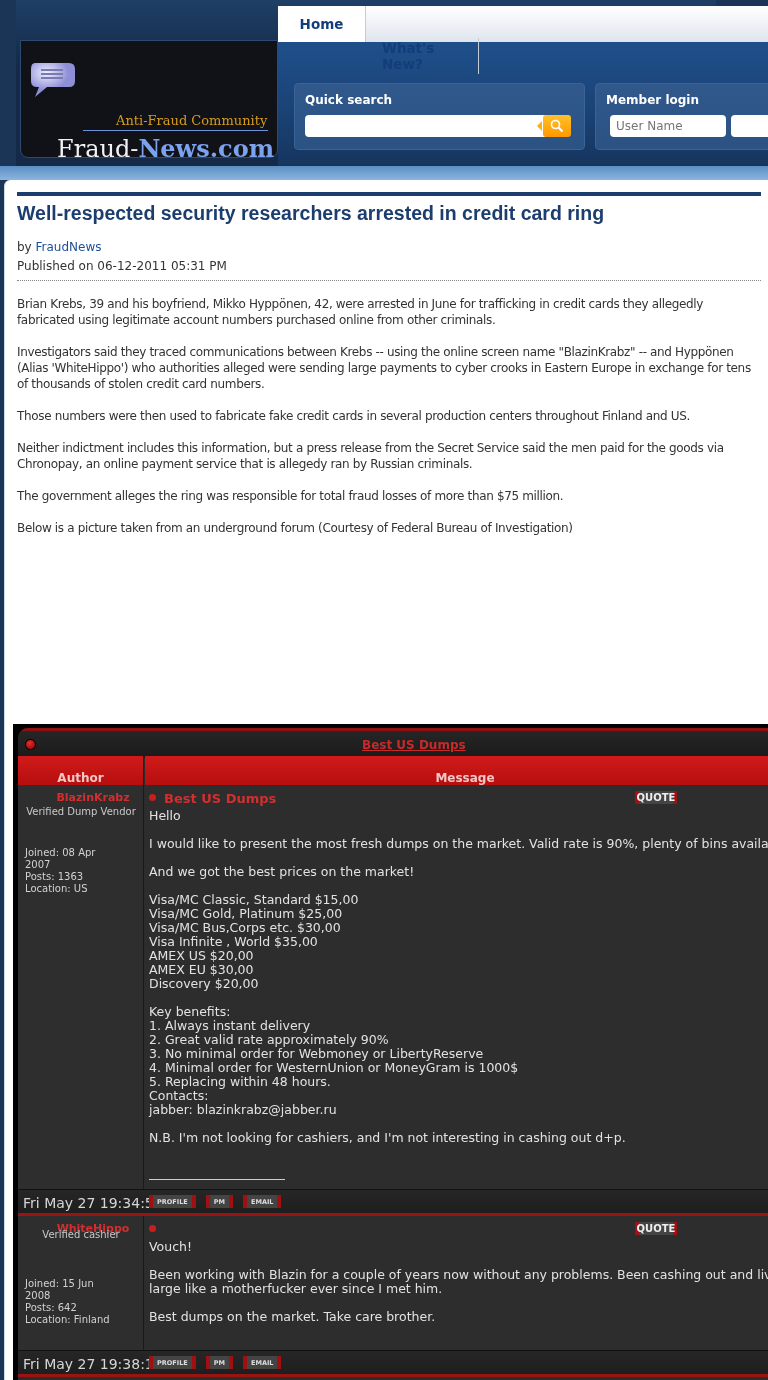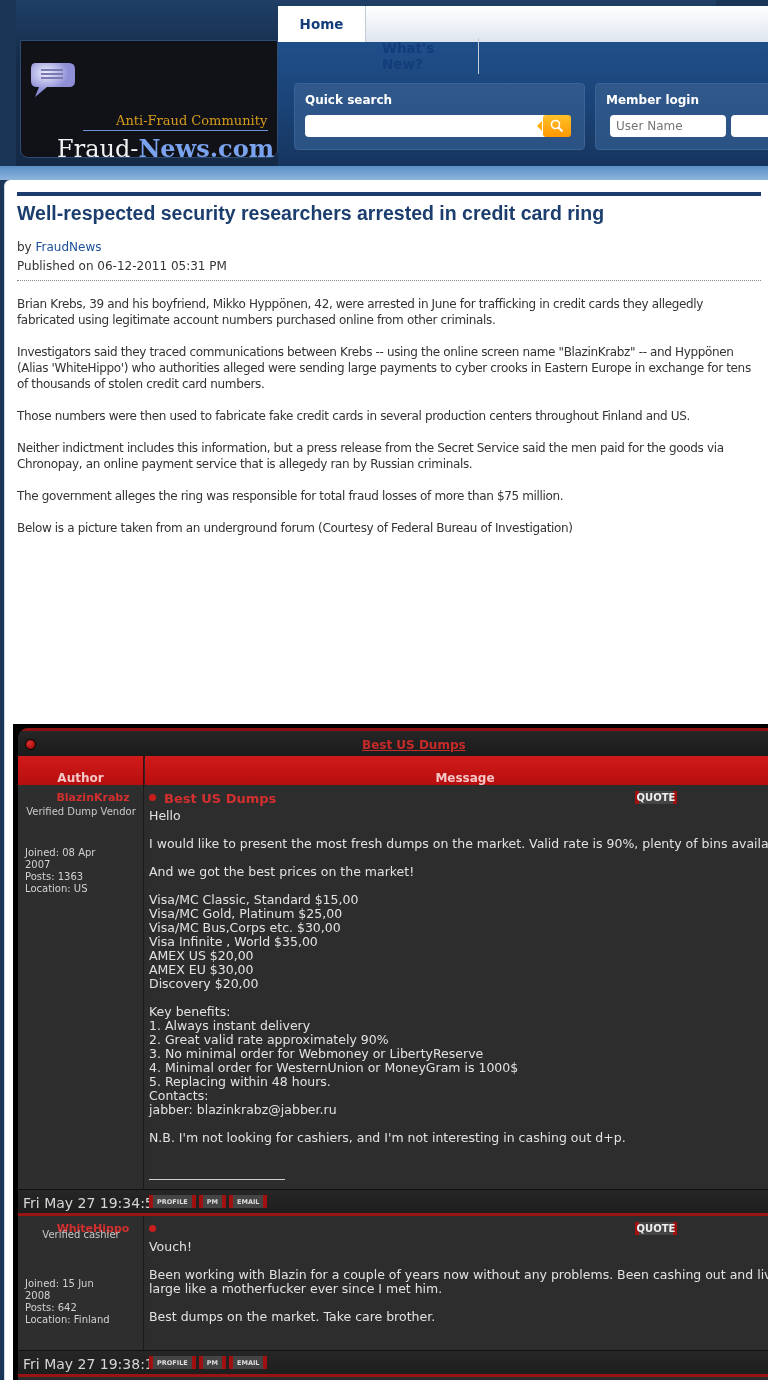--- a/index.html
+++ b/index.html
@@ -92,21 +92,21 @@
     margin-right: 8px; vertical-align: middle; position: relative; top: -2px; }
   .quote-btn { position: absolute; left: 490px; width: 42px; height: 13px; background: #444;
     border-left: 4px solid #a01010; border-right: 4px solid #a01010; color: #eee; font-size: 10px;
     display: flex; align-items: center; justify-content: center; font-weight: bold; }
   .post-body { position: absolute; left: 4px; color: #e2e2e2; font-size: 12.5px; line-height: 14px;
     white-space: pre; font-family: "DejaVu Sans", sans-serif; }
   .sig-line { position: absolute; left: 4px; width: 136px; height: 1px; background: #cfcfcf; }
   .footer-row { position: absolute; left: 0; width: 767px; height: 24px; background: linear-gradient(#262626, #1e1e1e);
     border-top: 1px solid #111; }
   .f-date { position: absolute; left: 5px; top: 5px; color: #d6d6d6; font-size: 14px; }
-  .f-btns { position: absolute; left: 131px; top: 5px; display: flex; gap: 3px; }
+  .f-btns { position: absolute; left: 131px; top: 5px; display: flex; gap: 10px; }
   .f-btn { height: 13px; background: #444; border-left: 4px solid #a01010; border-right: 4px solid #a01010;
     color: #ddd; font-size: 6.5px; padding: 0 4px; display: flex; align-items: center; font-weight: bold; }
   .red-sep { position: absolute; left: 0; width: 767px; height: 3px; background: #9a1414; }
 </style>
 </head>
 <body>
 
 <div class="header">
   <div class="header-blue"></div>
   <div class="nav">

